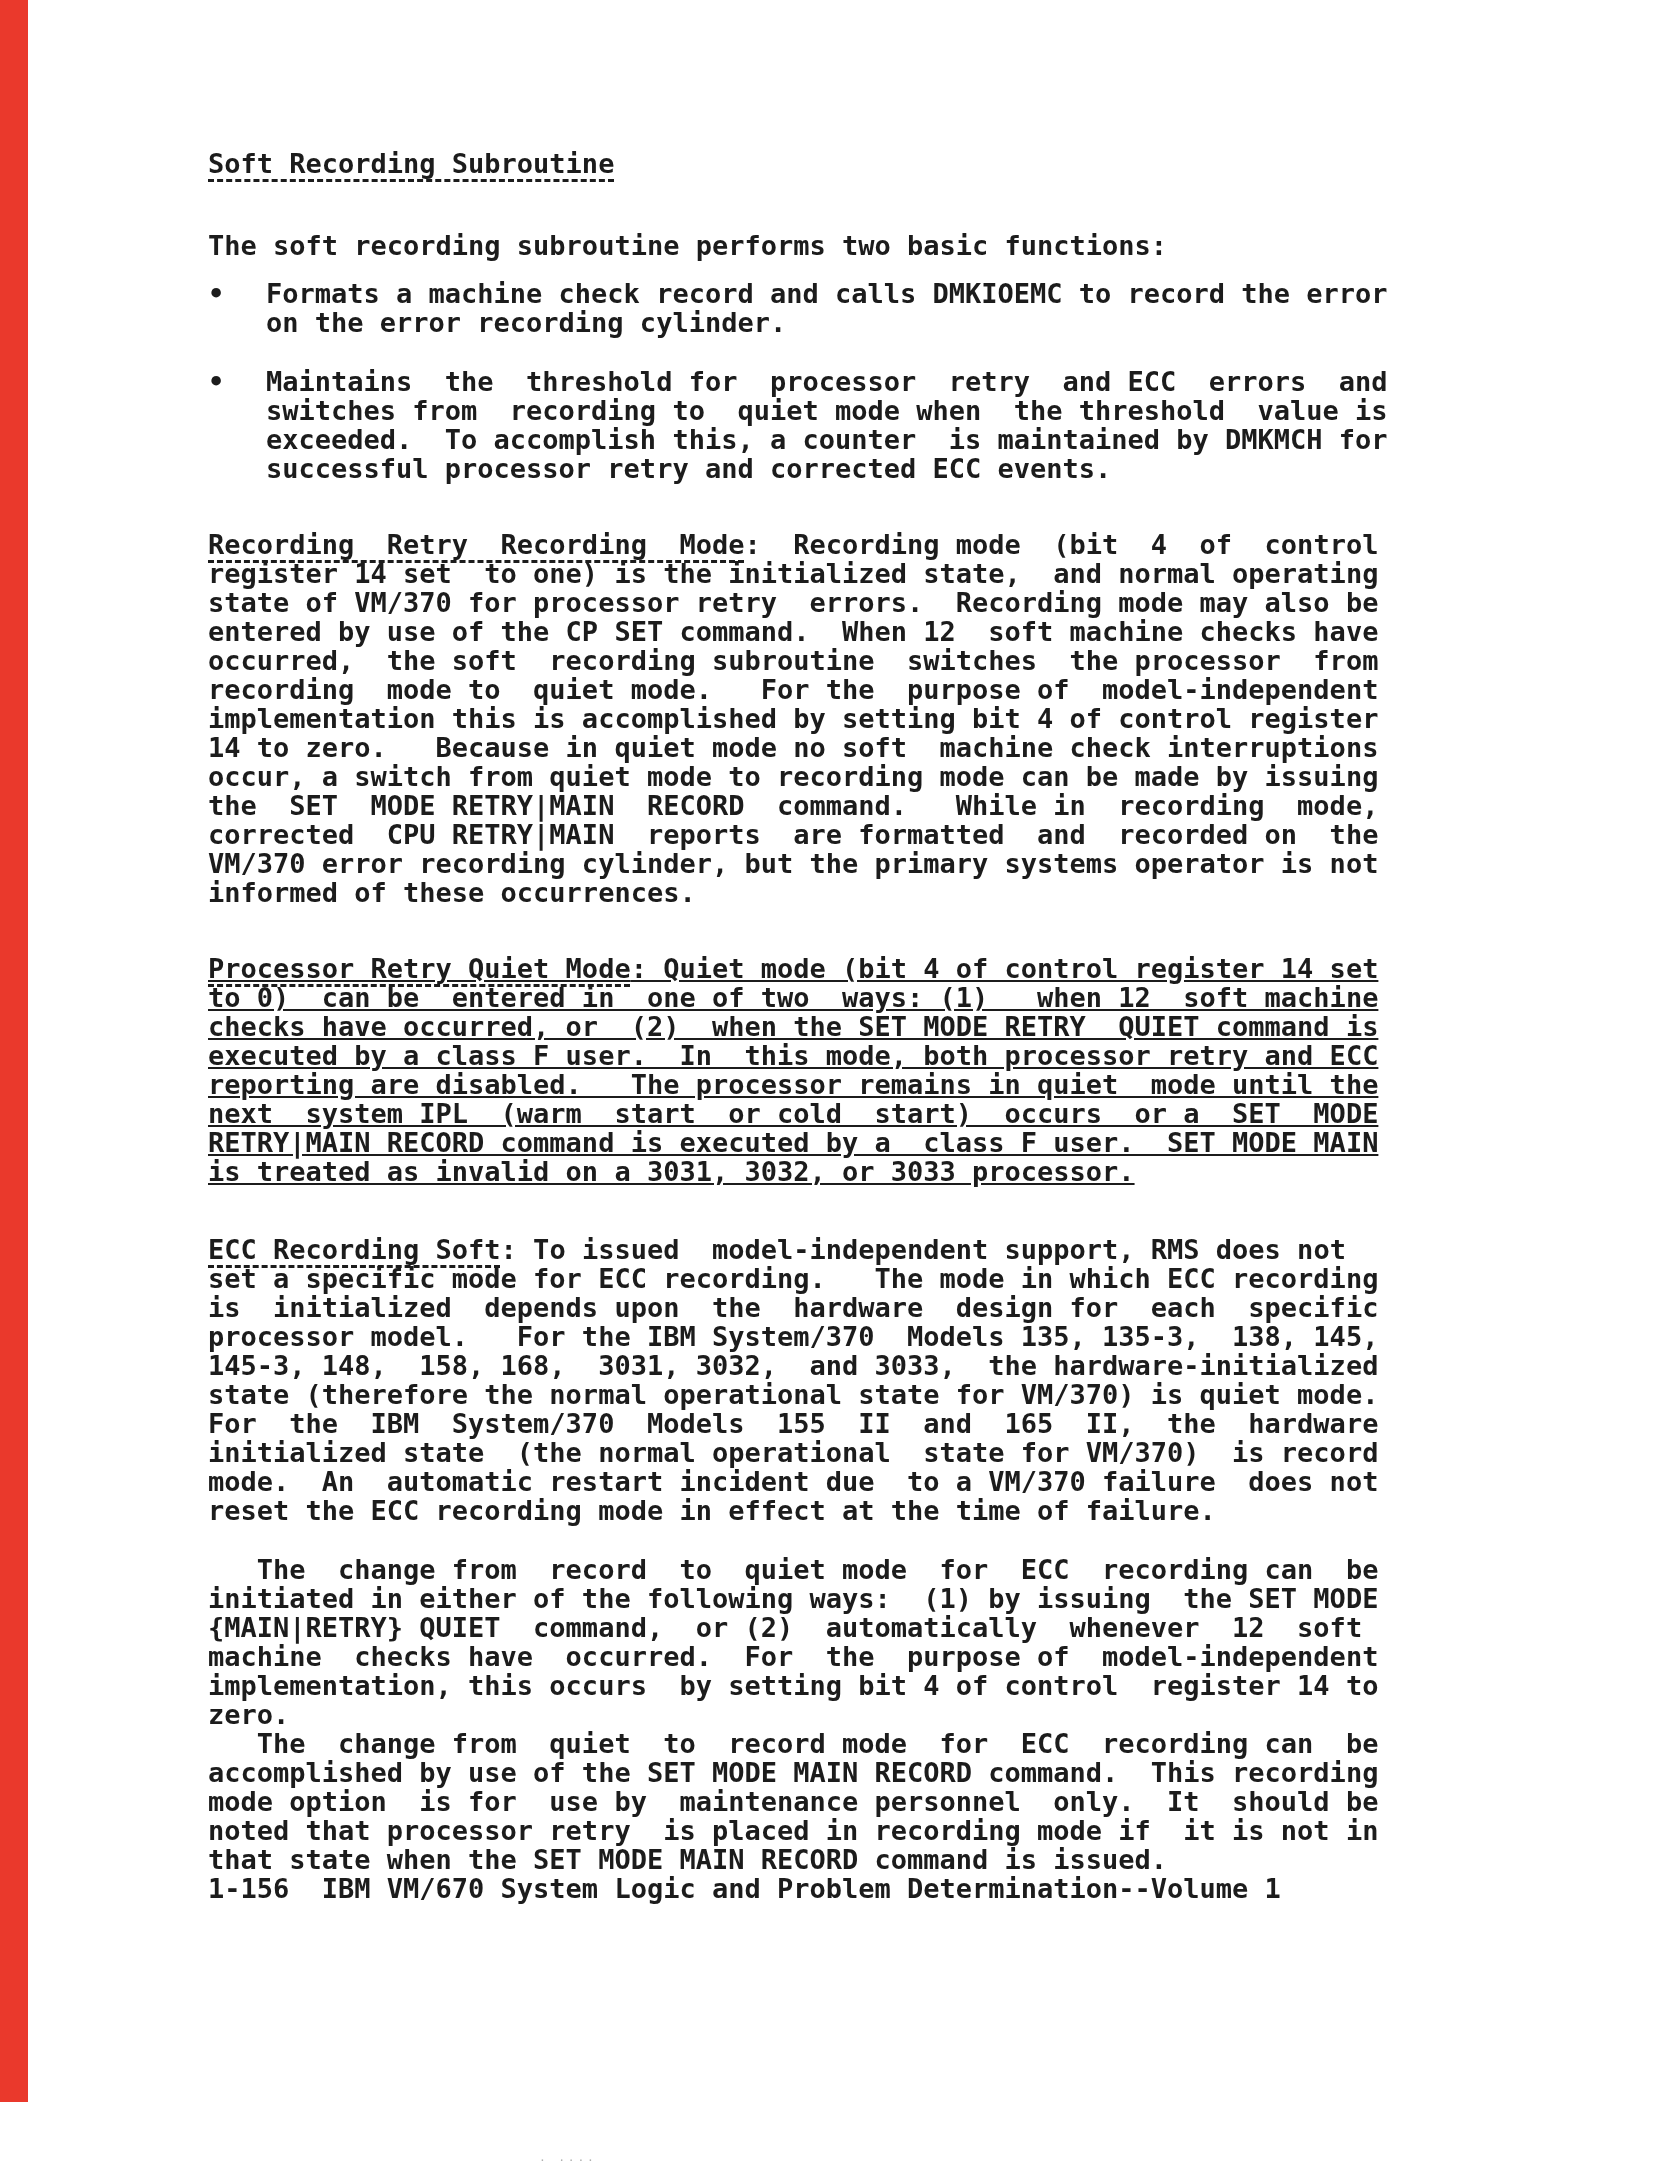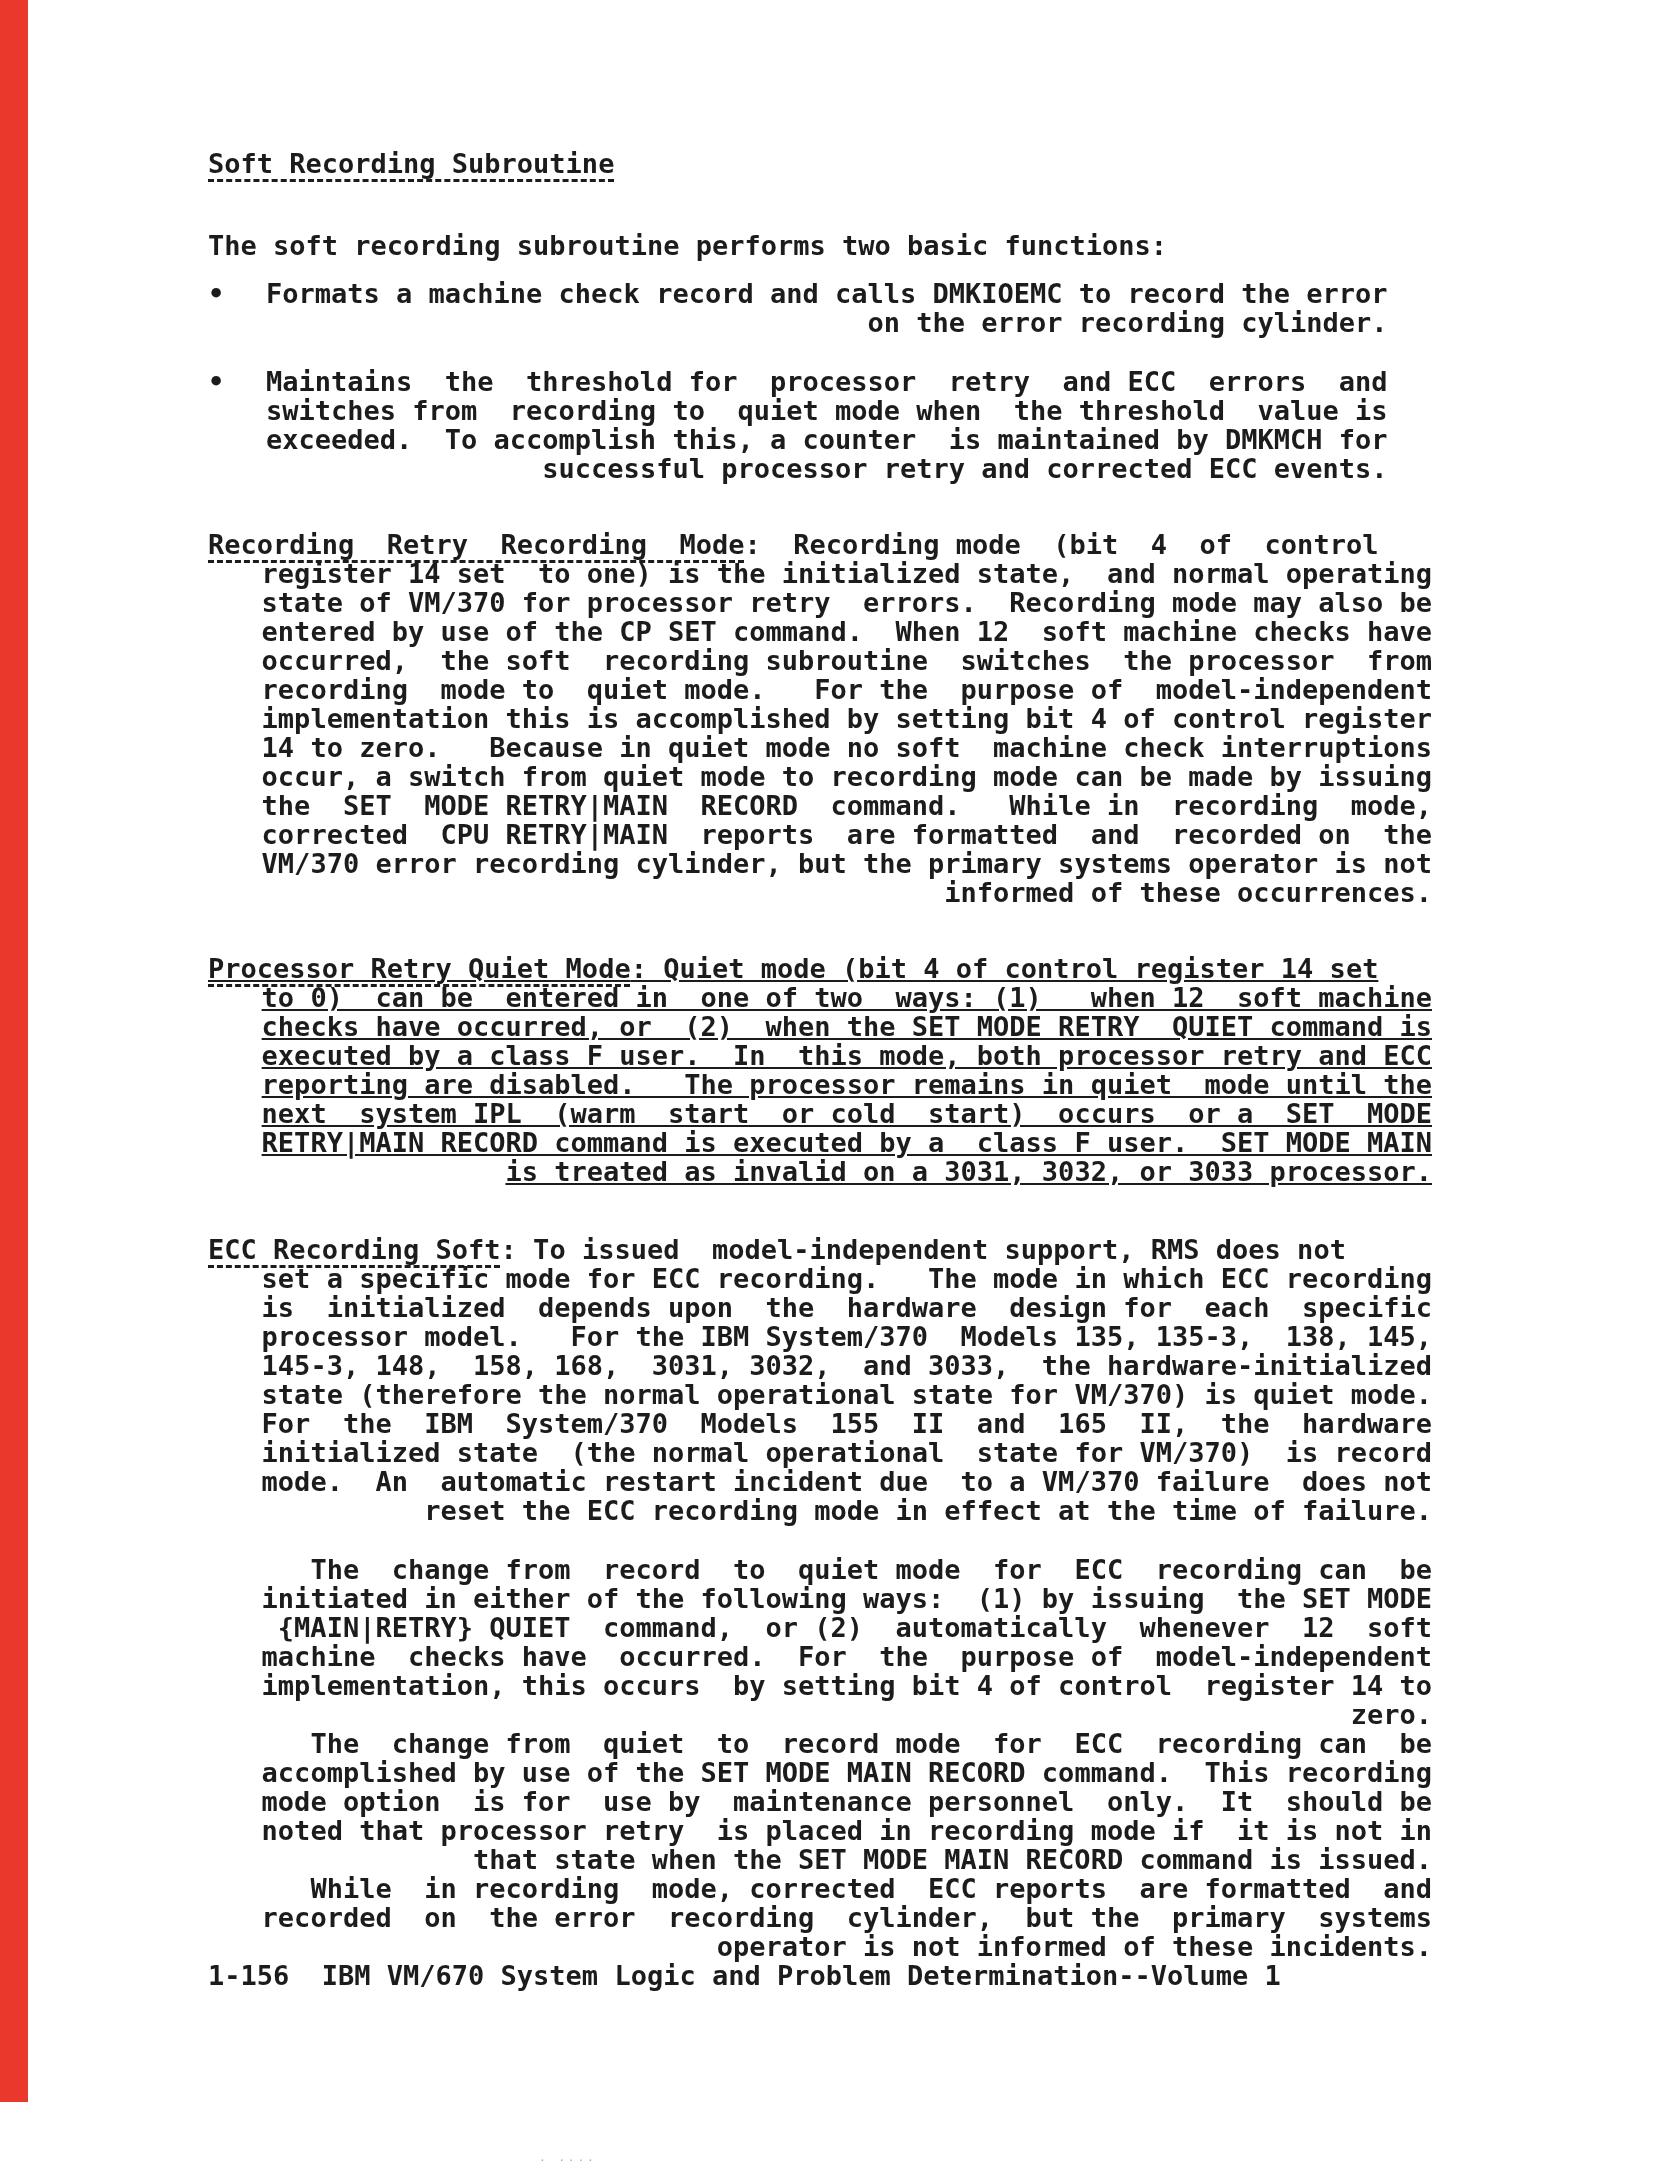--- a/index.html
+++ b/index.html
@@ -37,21 +37,20 @@
     margin: 0;
     white-space: pre;
     font: inherit;
     line-height: 29px;
   }
   pre.plines, pre.blines {
     margin: 0;
     font: inherit;
     white-space: pre;
     line-height: 29px;
-    text-align: right;
   }
   .u {
     text-decoration: underline;
     text-decoration-style: dashed;
     text-decoration-thickness: 2.8px;
     text-underline-offset: 5.6px;
   }
   h1.title {
     font-size: 27px;
     font-weight: 700;
@@ -158,22 +157,19 @@
 machine  checks have  occurred.  For  the  purpose of  model-independent
 implementation, this occurs  by setting bit 4 of control  register 14 to
 zero.</pre>
 
   <pre class="plines mb-pb">   The  change from  quiet  to  record mode  for  ECC  recording can  be
 accomplished by use of the SET MODE MAIN RECORD command.  This recording
 mode option  is for  use by  maintenance personnel  only.  It  should be
 noted that processor retry  is placed in recording mode if  it is not in
 that state when the SET MODE MAIN RECORD command is issued.</pre>
 
-  <pre class="plines mb-pc">   While  in recording  mode, corrected  ECC reports  are formatted  and
-recorded  on  the error  recording  cylinder,  but the  primary  systems
-operator is not informed of these incidents.</pre>
 
   <p class="line footer">1-156  IBM VM/670 System Logic and Problem Determination--Volume 1</p>
 
 </main>
 
 <div class="artifact">· ····</div>
 
 
 </body></html>

